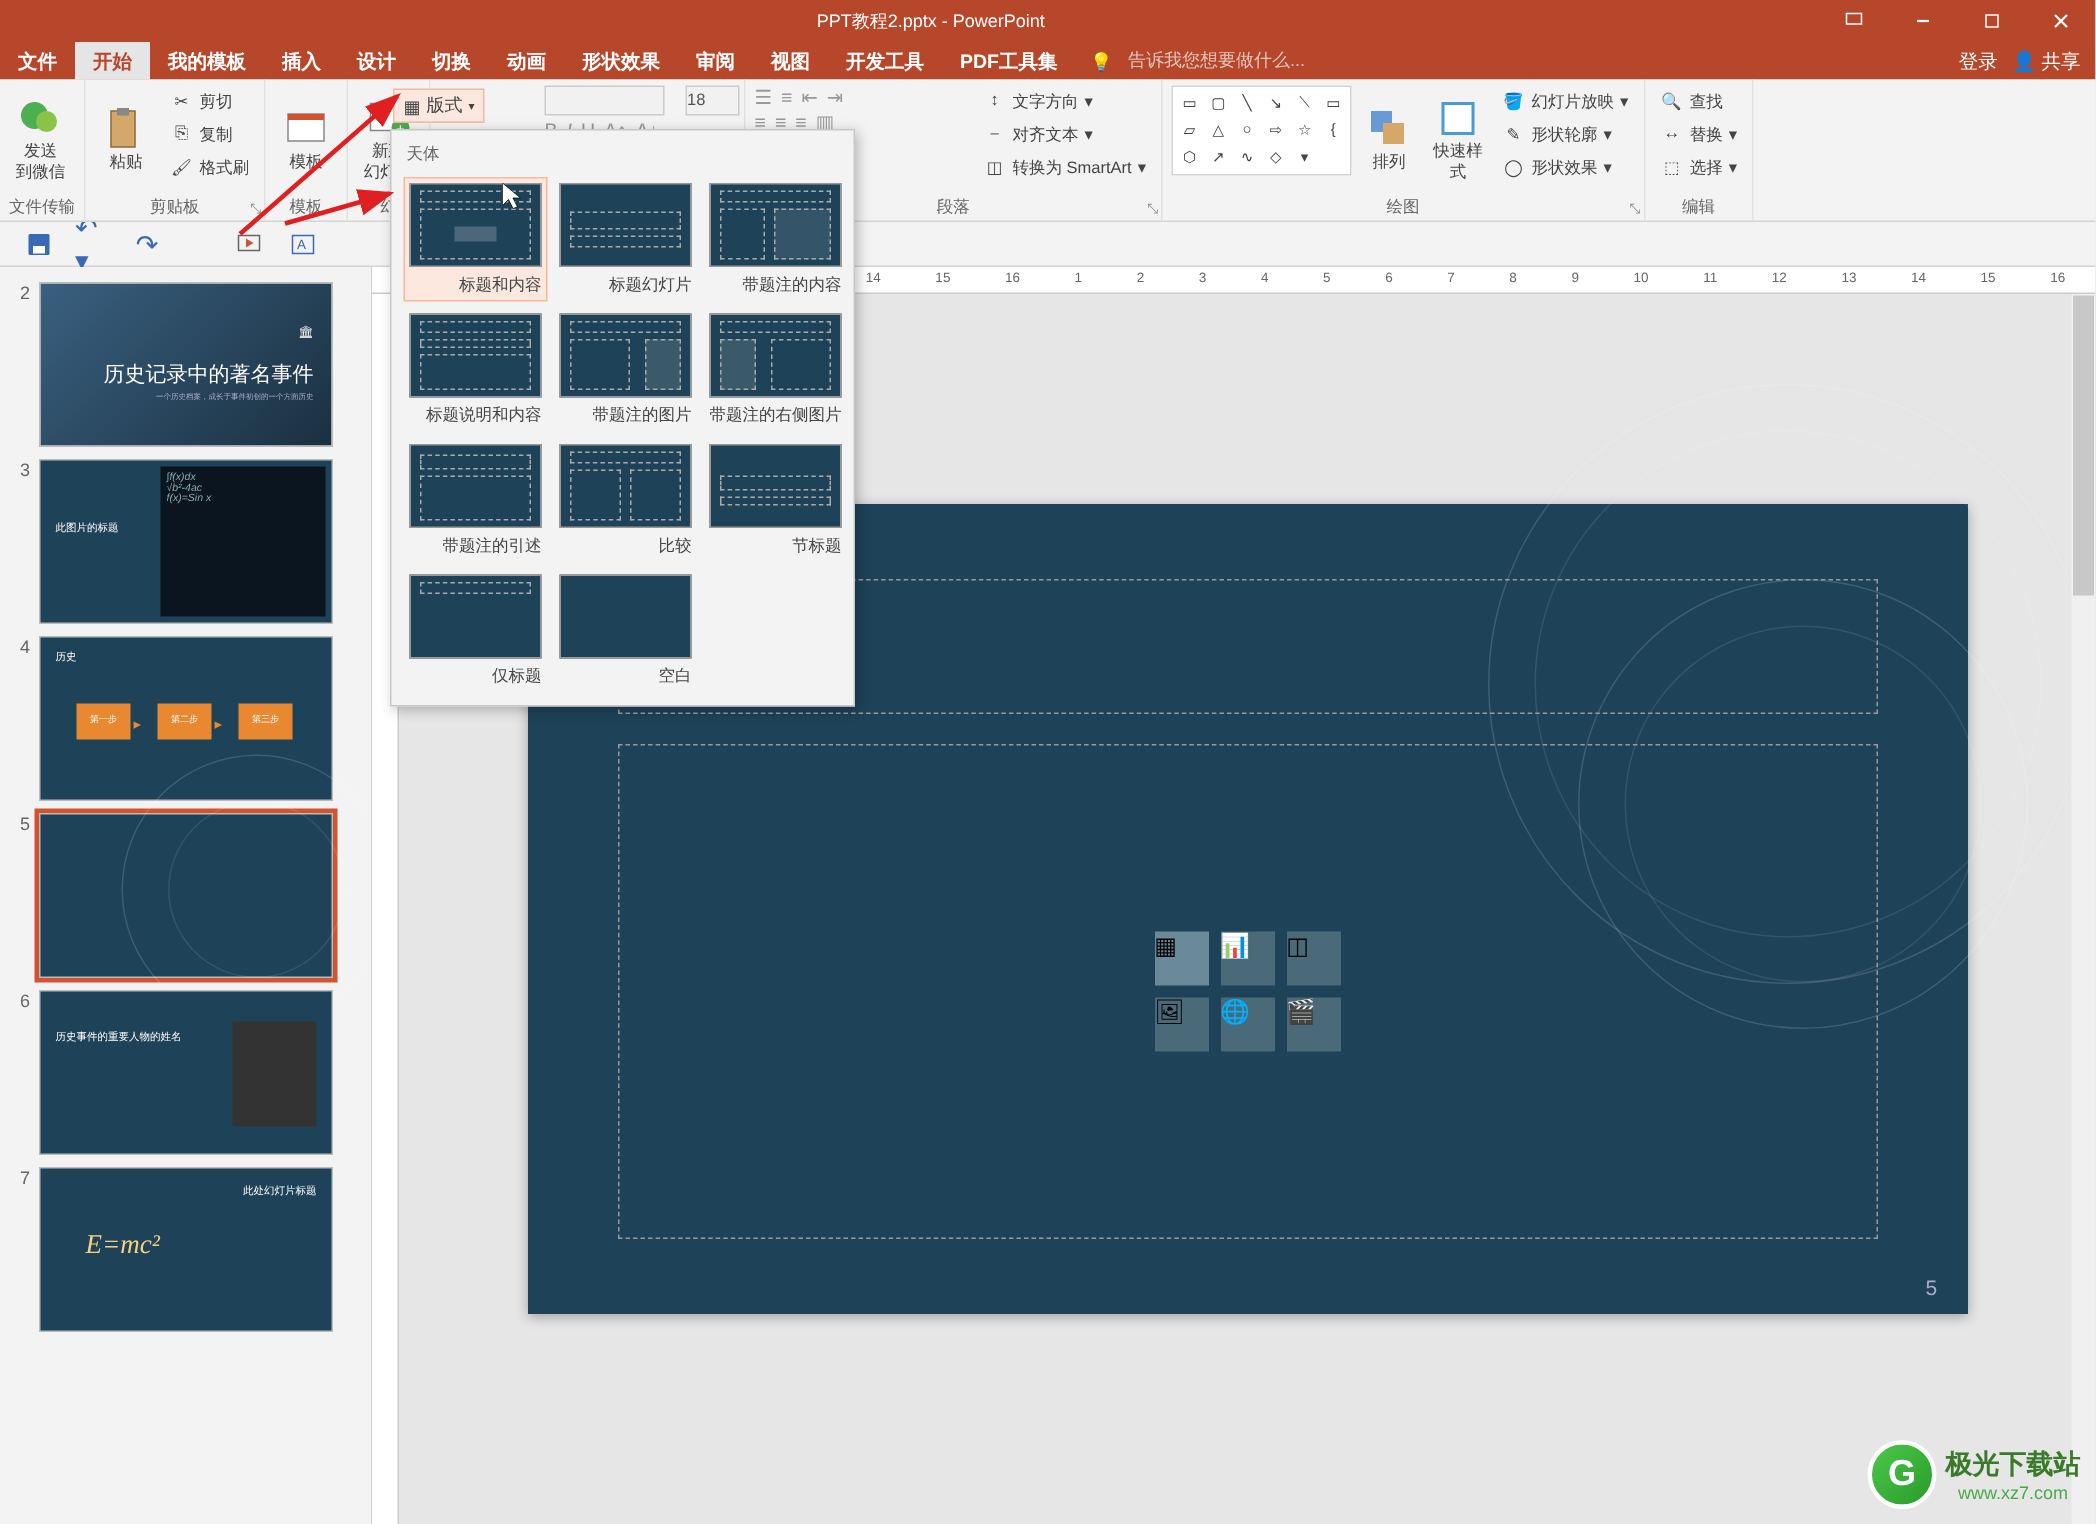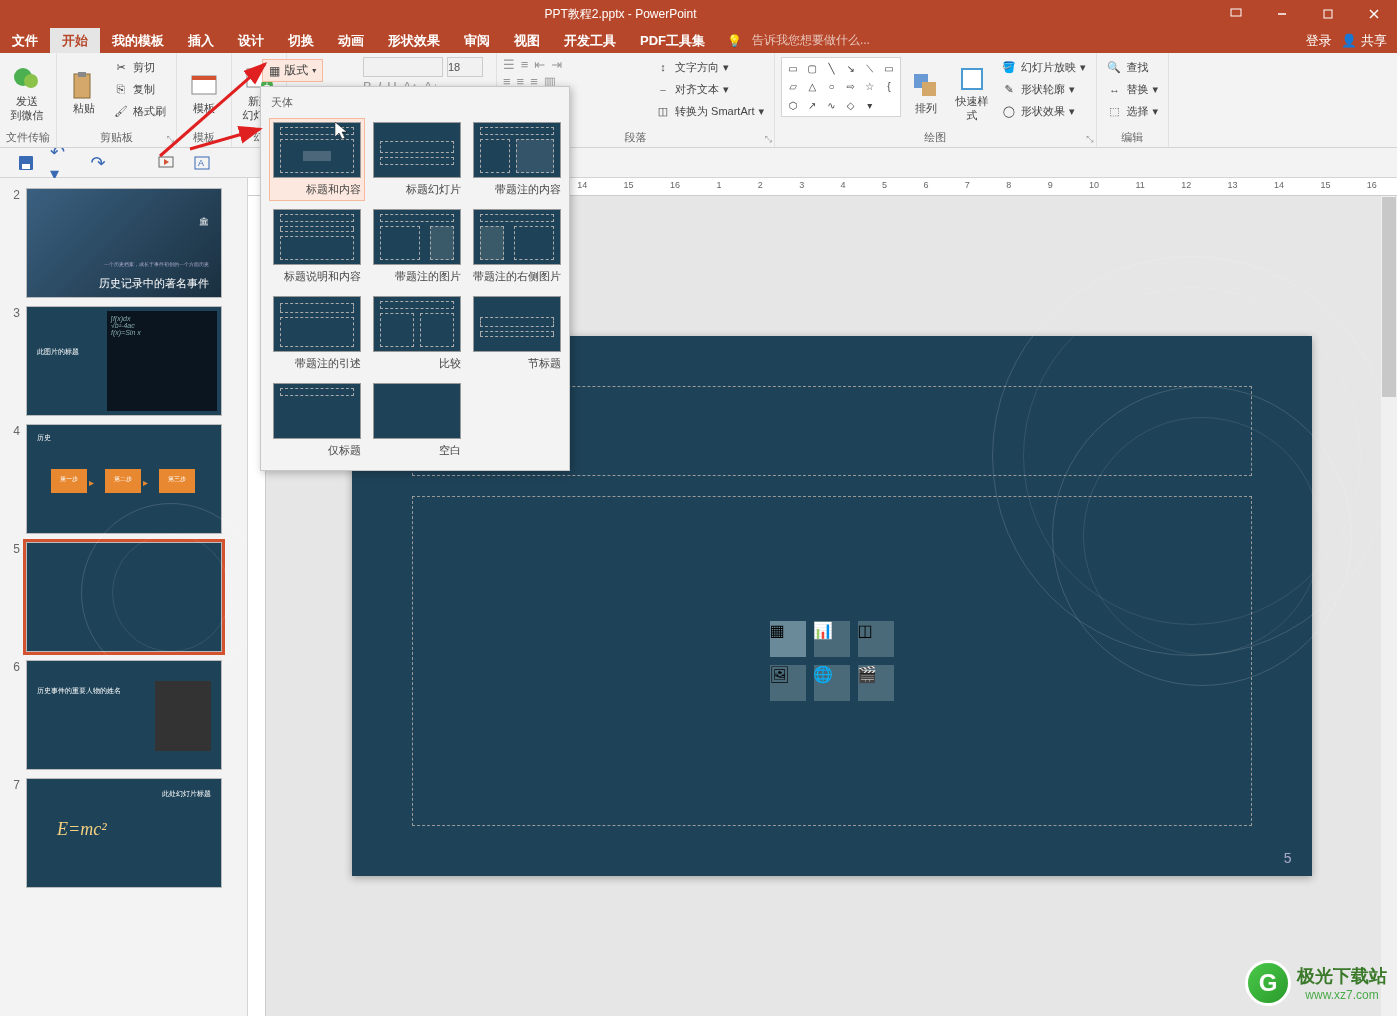--- a/index.html
+++ b/index.html
@@ -230,21 +230,21 @@
   <div style="position:absolute;left:262px;top:6px;">
     <div class="layout-btn highlighted">
       <span class="sicon">▦</span>
       <span>版式</span>
       <span style="font-size:8px;">▾</span>
     </div>
   </div>
 
   <div class="ribbon-group" style="margin-left:70px;width:140px;position:relative;">
     <div class="ribbon-group-content" style="flex-direction:column;gap:2px;">
-      <div style="display:flex;gap:4px;">
+      <div style="display:flex;gap:14px;">
         <input style="width: 80px; height: 20px; font-size: 11px; border: 1px solid rgb(204, 204, 204);" disabled="">
         <input style="width: 36px; height: 20px; font-size: 11px; border: 1px solid rgb(204, 204, 204);" disabled="" value="18">
       </div>
       <div style="display:flex;gap:6px;color:#999;font-size:13px;">
         <span>B</span>
         <span><i>I</i></span>
         <span><u>U</u></span>
         <span>A↑</span>
         <span>A↓</span>
       </div>
@@ -362,21 +362,21 @@
     </div>
 </div>
 
 <div class="main">
 
   <div class="thumb-panel">
     <div class="thumb-item">
       <div class="thumb-num">2</div>
       <div class="thumb-slide t2">
         <div style="position:absolute;right:12px;top:28px;color:#fff;font-size:8px;">🏛</div>
-        <div style="position:absolute;right:12px;top:52px;color:#fff;font-size:11px;text-align:left;margin-top:35px;">历史记录中的著名事件</div>
+        <div style="position:absolute;right:12px;top:52px;color:#fff;font-size:14px;text-align:left;">历史记录中的著名事件</div>
         <div style="position:absolute;right:12px;top:72px;color:#aac;font-size:5px;text-align:right;">一个历史档案，成长于事件初创的一个方面历史</div>
       </div>
     </div>
     <div class="thumb-item">
       <div class="thumb-num">3</div>
       <div class="thumb-slide">
         <div style="position:absolute;left:10px;top:40px;color:#fff;font-size:7px;">此图片的标题</div>
         <div class="t3-img" style="font-size:7px;color:#8aa;padding:4px;font-style:italic;">∫f(x)dx<br>√b²-4ac<br>f(x)=Sin x</div>
       </div>
     </div>

